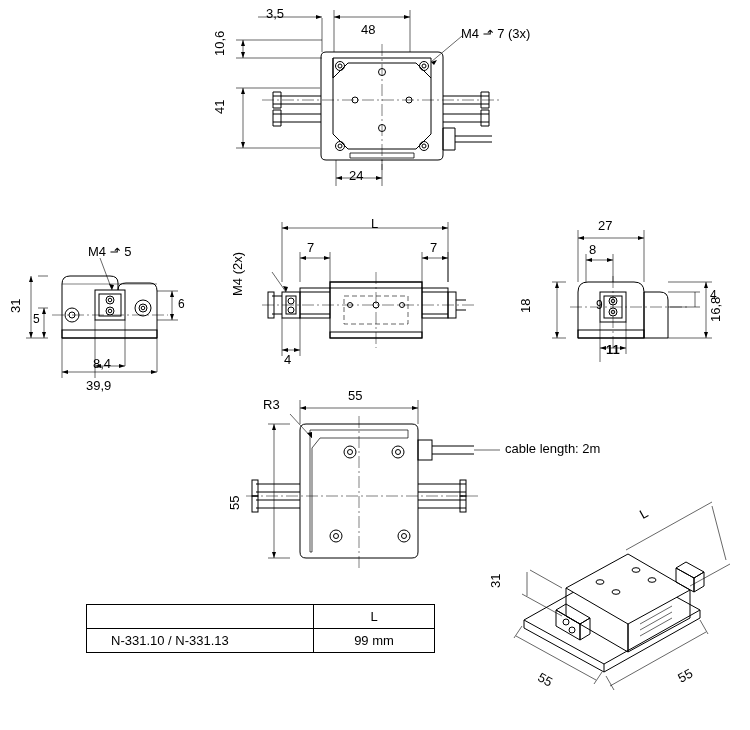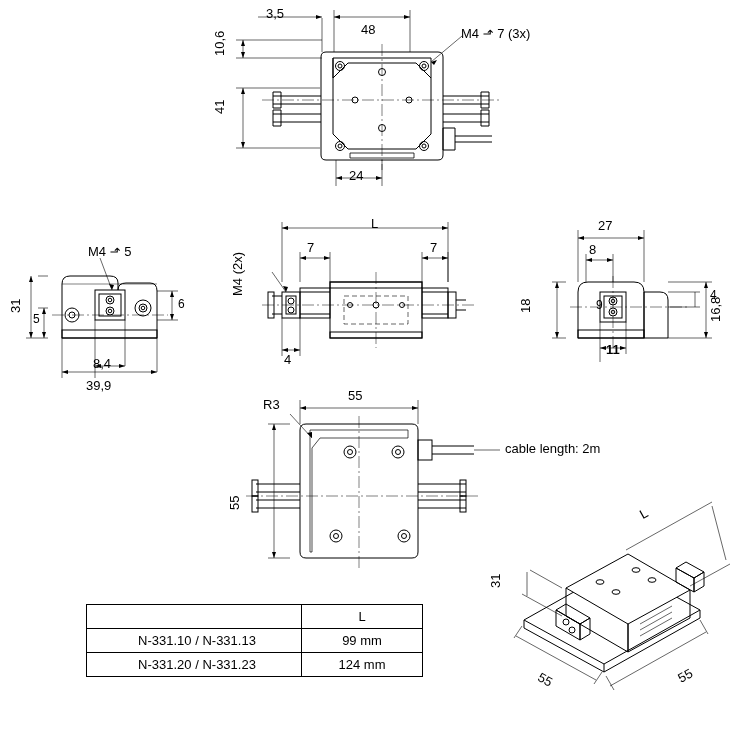--- a/index.html
+++ b/index.html
@@ -4,21 +4,21 @@
 <style>
   html,body{margin:0;padding:0;background:#ffffff;}
   body{width:750px;height:730px;position:relative;font-family:"Liberation Sans",sans-serif;color:#000;}
   .stage{position:absolute;left:0;top:0;width:750px;height:730px;overflow:hidden;}
   svg{position:absolute;left:0;top:0;width:750px;height:730px;}
   .lbl{position:absolute;font-size:13px;color:#000;white-space:nowrap;}
   .lbl.sm{font-size:12px;}
   .vert{transform-origin:left top;}
   table.dimtable{position:absolute;left:86px;top:604px;border-collapse:collapse;font-size:13px;}
   table.dimtable td,table.dimtable th{border:1px solid #000;padding:2px 6px;height:19px;font-weight:normal;text-align:center;}
-  table.dimtable td.part{width:196px;text-align:center;padding-left:12px;}
+  table.dimtable td.part{width:196px;text-align:left;padding-left:24px;}
   table.dimtable td.len{width:108px;}
 </style>
 </head>
 <body>
 
 <div class="stage">
 
 <svg viewBox="0 0 750 730">
   <g fill="none" stroke="#000" stroke-width="1" stroke-linejoin="miter" stroke-linecap="butt">
 
@@ -424,20 +424,16 @@
 <table class="dimtable">
   <tbody>
         <tr>
     <td class="part"></td>
     <td class="len">L</td>
   </tr>
   <tr>
     <td class="part">N-331.10 / N-331.13</td>
     <td class="len">99 mm</td>
   </tr>
-  <tr>
-    <td class="part">N-331.20 / N-331.23</td>
-    <td class="len">124 mm</td>
-  </tr>
 </tbody>
     </table>
 
 </div>
 
 </body></html>

